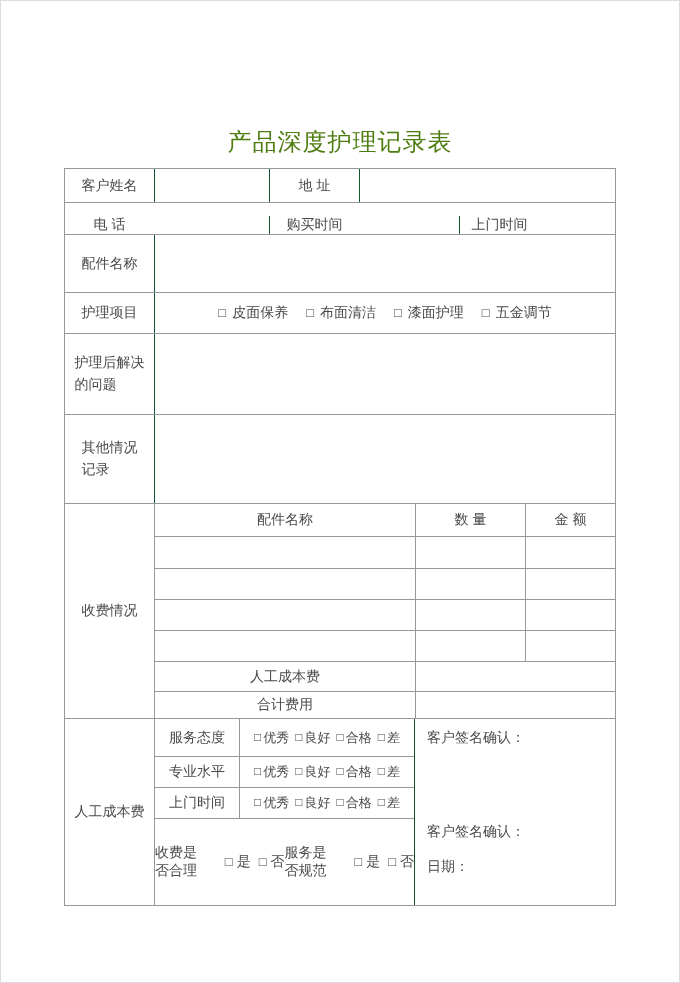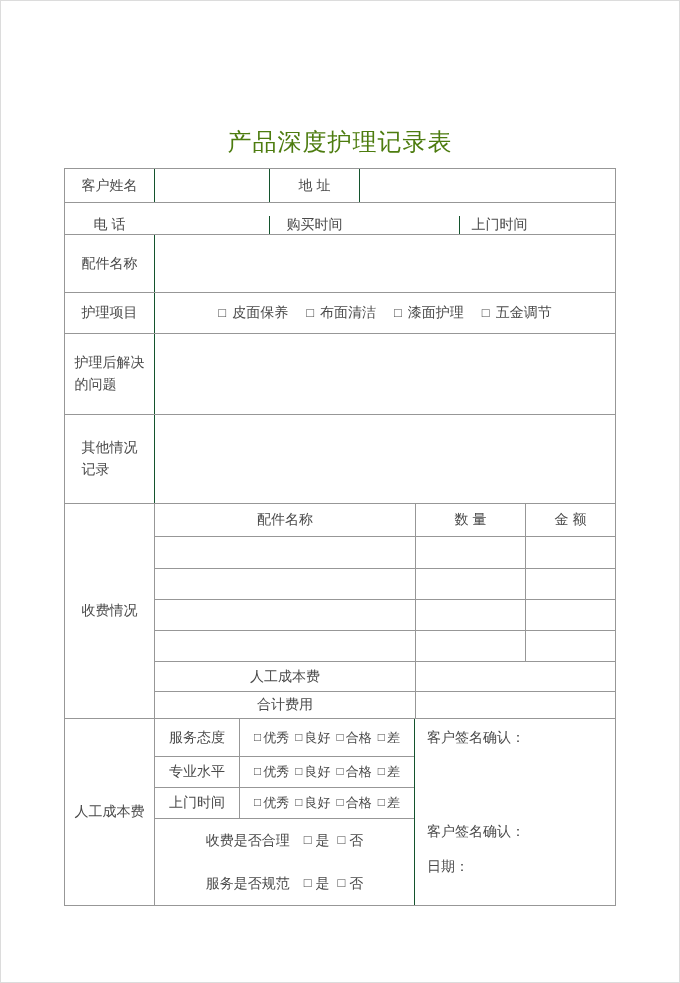--- a/index.html
+++ b/index.html
@@ -43,21 +43,21 @@
   .ml { white-space:pre-line; text-align:left; line-height:1.55; }
 
   .opts { display:flex; align-items:center; justify-content:center; gap:18px; }
   .opt { display:inline-flex; align-items:center; gap:6px; cursor:default; }
   .cb { font-size:13px; line-height:1; position:relative; top:-1px; }
 
   .rating { gap:6px; font-size:13px; }
   .rating .opt { gap:2px; }
   .rating .cb { font-size:12px; }
 
-  .qcol { display:flex; flex-direction:column; justify-content:space-around; align-items:center; }
+  .qcol { display:flex; flex-direction:row; justify-content:space-around; align-items:center; }
   .qline { display:flex; align-items:center; gap:14px; }
   .ynbox { display:flex; align-items:center; gap:8px; }
   .ynbox .opt { gap:4px; }
 
   .notes {
     display:flex; flex-direction:column; align-items:flex-start;
     justify-content:flex-start; padding:10px 8px 0 12px;
   }
   .notes .lbl2 { margin-top:76px; }
   .notes .lbl3 { margin-top:17px; }

